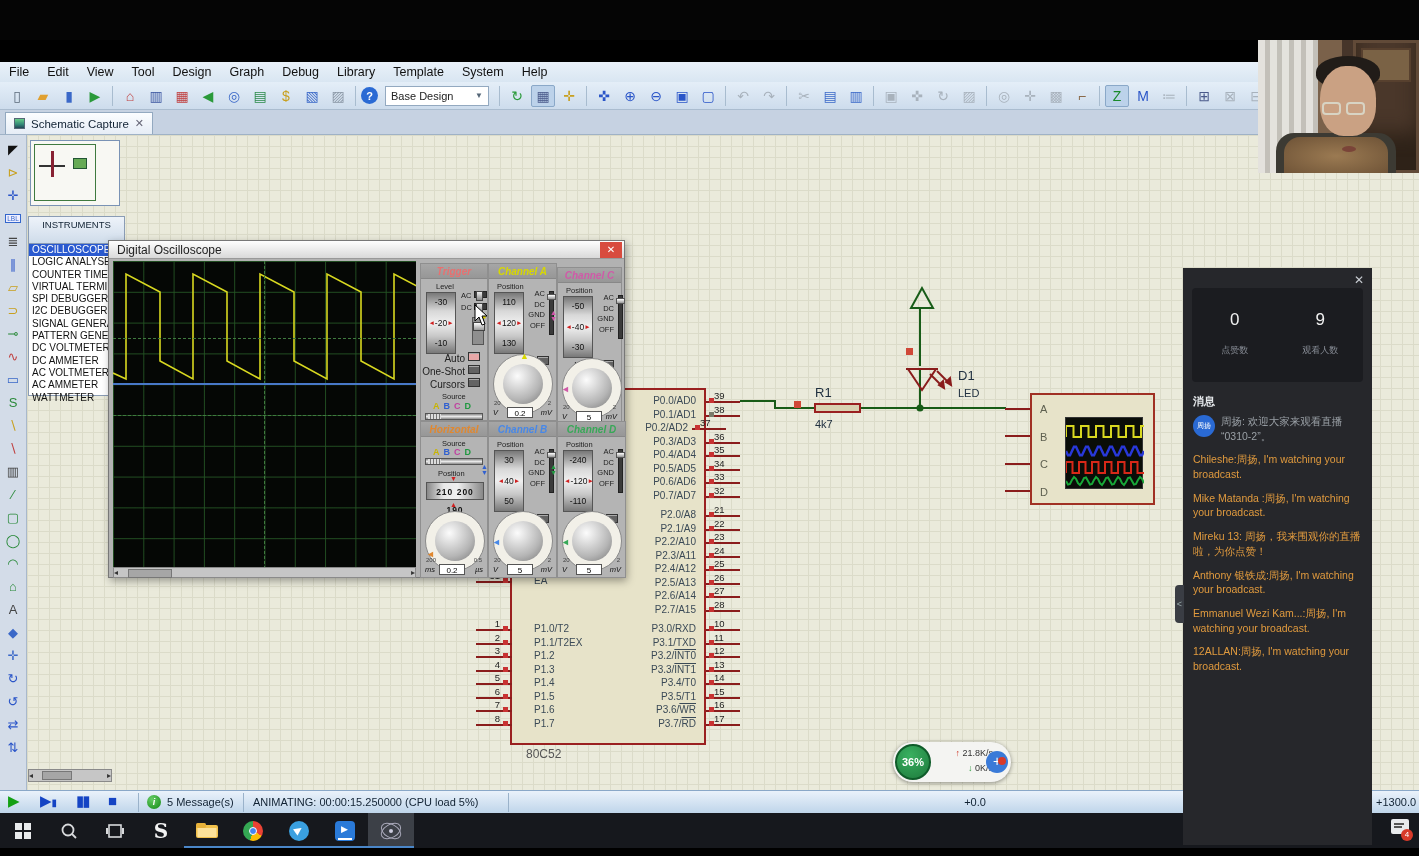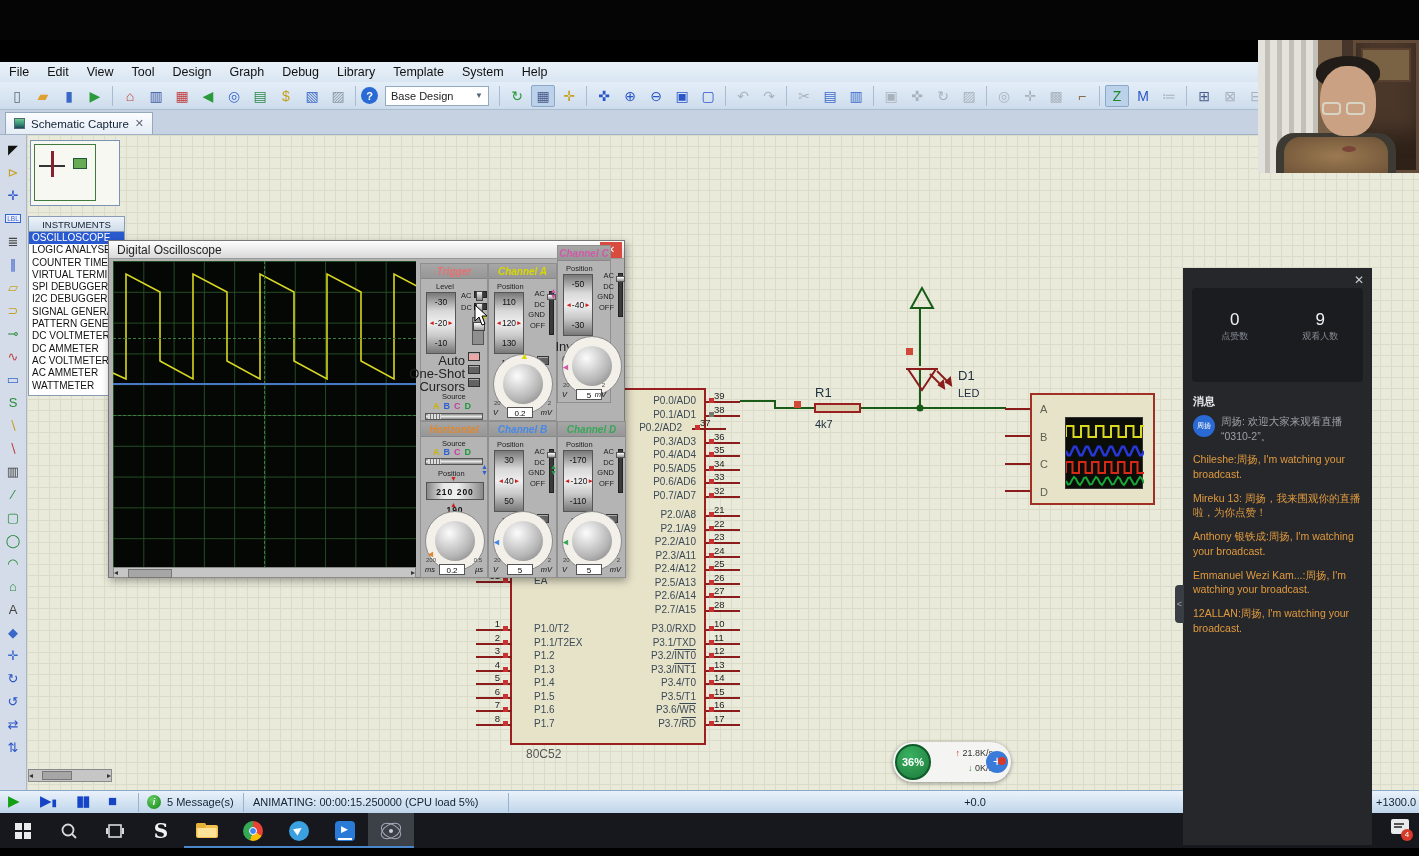--- a/index.html
+++ b/index.html
@@ -26,21 +26,21 @@
 .mbtn{width:23px;height:23px;display:flex;align-items:center;justify-content:center;font-size:13px}
 .mbtn .sm{font-size:6.5px;border:1px solid #36c;color:#36c;padding:0 1px;background:#eef}
 #canvas{left:27px;top:135px;width:1392px;height:655px;background-color:#eaeadb;background-image:linear-gradient(#dbdbc9 1px,transparent 1px),linear-gradient(90deg,#dbdbc9 1px,transparent 1px);background-size:11px 11px}
 
 #preview{left:30px;top:140px;width:90px;height:66px;background:#f8f8f3;border:1px solid #7a93b5}
 #preview .gb{position:absolute;left:3px;top:3px;width:62px;height:57px;border:1px solid #3f7a3f}
 #preview .w1{position:absolute;left:8px;top:24px;width:26px;height:2px;background:#333}
 #preview .v1{position:absolute;left:20px;top:10px;width:3px;height:26px;background:#823}
 #preview .g1{position:absolute;left:42px;top:17px;width:14px;height:11px;background:#6a5;border:1px solid #253}
 #instr{left:28px;top:216px;width:97px;height:180px;background:#fff;border:1px solid #8a9cb5}
-#instr-h{height:15px;background:linear-gradient(#eef3fa,#cfdcea);border-bottom:1px solid #8a9cb5;font-size:9.5px;color:#123;text-align:center;line-height:15px}
+#instr-h{height:27px;background:linear-gradient(#eef3fa,#cfdcea);border-bottom:1px solid #8a9cb5;font-size:9.5px;color:#123;text-align:center;line-height:15px}
 .inst{font-size:10px;color:#111;height:12.3px;line-height:12.3px;padding-left:3px;white-space:nowrap;overflow:hidden}
 .inst.sel{background:#2a5ad0;color:#fff}
 
 #chip{left:510px;top:388px;width:196px;height:357px;border:2px solid #9a2020;background:#e7e3c9}
 .plab{font-size:10px;color:#3b4a57;white-space:nowrap}
 .plab .ov{text-decoration:overline}
 .pnum{position:absolute;font-size:9.5px;color:#222}
 .stub{position:absolute;height:2px;background:#8a1c1c}
 .psq{position:absolute;width:5px;height:5px;background:#c83232}
 #chip-name{left:526px;top:747px;font-size:12px;color:#555}
@@ -64,21 +64,21 @@
 .oph{height:15px;background:linear-gradient(#a6a6a6,#979797);border-bottom:1px solid #888;text-align:center;font-size:10px;font-weight:bold;font-style:italic;line-height:15px}
 .olb{position:absolute;font-size:7.5px;color:#222}
 .sldrwrap{position:absolute}
 .sldr{width:30px;height:62px;border:1px solid #555;background:linear-gradient(180deg,#787878,#d8d8d8 30%,#efefef 50%,#c8c8c8 72%,#787878);display:flex;flex-direction:column;justify-content:space-around;text-align:center}
 .sv{font-size:8.5px;font-weight:normal;color:#111;line-height:9px}
 .sv i{font-style:normal;color:#d02020;font-size:6.5px;vertical-align:1px}
 .swc{position:absolute;left:34px;top:25px;width:22px;text-align:right}
 .swc span{display:block;font-size:7.5px;color:#222;height:10.5px}
 .swt{position:absolute;left:60px;top:27px;width:5px;height:44px;background:#3a3a3a;border:1px solid #222}
 .swk{position:absolute;left:-3px;top:2px;width:9px;height:6px;background:linear-gradient(#fff,#999);border:1px solid #555}
-.exl{position:absolute;right:22px;font-size:13px;color:#222;white-space:nowrap}
+.exl{position:absolute;right:22px;font-size:10px;color:#222;white-space:nowrap}
 .exb{position:absolute;right:7px;width:12px;height:9px;background:#636363;border:1px solid #333;box-shadow:inset 0 1px 0 #aaa}
 .exb.pk{background:#e8a8a8}
 .knob{position:absolute;width:60px;height:60px;border-radius:50%;background:#f2f0e8;border:1px solid #8a8a8a}
 .kin{position:absolute;left:9px;top:9px;width:40px;height:40px;border-radius:50%;background:radial-gradient(circle at 36% 30%,#fcfcfc,#b5b5b5 62%,#777)}
 .kp{position:absolute;font-size:9px}
 .vbox{position:absolute;left:18px;bottom:2px;width:26px;height:11px;background:#fff;border:1px solid #555;font-size:8px;text-align:center;line-height:11px}
 .runit{position:absolute;font-size:7.5px;color:#111;font-style:italic}
 .rsm{position:absolute;font-size:6px;color:#444}
 .tgl{position:absolute;width:13px;height:7px;background:#3a3a3a;border:1px solid #222}
 .tgl:after{content:"";position:absolute;left:1px;top:-1px;width:5px;height:8px;background:linear-gradient(#eee,#888);border:1px solid #444}
@@ -101,21 +101,21 @@
 .tcell{width:46px;height:35px;display:flex;align-items:center;justify-content:center;position:relative}
 .tcell.hl{background:#3c4047}
 .trun:after{content:"";position:absolute;left:0;bottom:0;width:100%;height:2px;background:#4a86c8}
 #black-bottom{left:0;top:848px;width:1419px;height:8px;background:#000}
 
 #chat{left:1183px;top:268px;width:189px;height:577px;background:#26272b;color:#ddd;overflow:hidden}
 #chat-x{position:absolute;right:8px;top:5px;color:#c8ccd2;font-size:12px}
 #chat-stats{position:absolute;left:9px;top:20px;width:171px;height:94px;background:#1b1c20;border-radius:4px;display:flex}
 .cst{flex:1;text-align:center}
 .cst .n{margin-top:22px;font-size:17px;color:#f0f0f0}
-.cst .l{font-size:9px;color:#8a8f98}
+.cst .l{margin-top:14px;font-size:9px;color:#8a8f98}
 #chat-msglbl{position:absolute;left:10px;top:126px;font-size:11px;font-weight:bold;color:#e4e7ea}
 #chat-list{position:absolute;left:10px;top:146px;width:170px}
 .cmsg{font-size:10.5px;line-height:1.4;color:#e09a3e;margin-bottom:9px;word-wrap:break-word}
 .cmsg.ann{color:#9aa0a6;padding-left:28px;position:relative;min-height:24px}
 .cmsg.ann .av{position:absolute;left:0;top:1px;width:22px;height:22px;border-radius:50%;background:#2a6ad4;color:#fff;font-size:7px;text-align:center;line-height:22px}
 #chat-handle{left:1175px;top:585px;width:9px;height:38px;background:#3a3d44;border-radius:4px 0 0 4px;color:#9aa;font-size:9px;text-align:center;line-height:38px}
 
 #webcam{left:1258px;top:40px;width:161px;height:133px;background:linear-gradient(90deg,#d6d3cd 0 36%,#7a614a 36% 52%,#46352a 52% 100%);overflow:hidden}
 #webcam .curtain{position:absolute;left:0;top:0;width:60px;height:133px;background:repeating-linear-gradient(90deg,#e4e2dd 0 7px,#c3c0b9 7px 12px)}
 #webcam .cab{position:absolute;right:0;top:0;width:66px;height:133px;background:#4a372a;box-shadow:inset 0 0 0 3px #614a38,inset 0 -40px 20px #2e2218}
@@ -284,21 +284,21 @@
       <line x1="1005" y1="464" x2="1030" y2="464"></line>
       <line x1="1005" y1="491" x2="1030" y2="491"></line>
     </g>
     <rect x="794" y="401" width="7" height="7" fill="#d04838"></rect>
     <rect x="906" y="348" width="7" height="7" fill="#d04838"></rect>
   </svg>
 
   <div class="abs" id="chip">
       <span class="plab abs" style="right:8px;top:5px">P0.0/AD0</span>
       <span class="plab abs" style="right:8px;top:18.5px">P0.1/AD1</span>
-      <span class="plab abs" style="right:22px;top:32px">P0.2/AD2</span>
+      <span class="plab abs" style="right:16px;top:32px">P0.2/AD2</span>
       <span class="plab abs" style="right:8px;top:45.5px">P0.3/AD3</span>
       <span class="plab abs" style="right:8px;top:59px">P0.4/AD4</span>
       <span class="plab abs" style="right:8px;top:72.5px">P0.5/AD5</span>
       <span class="plab abs" style="right:8px;top:86px">P0.6/AD6</span>
       <span class="plab abs" style="right:8px;top:99.5px">P0.7/AD7</span>
       <span class="plab abs" style="right:8px;top:119px">P2.0/A8</span>
       <span class="plab abs" style="right:8px;top:132.5px">P2.1/A9</span>
       <span class="plab abs" style="right:8px;top:146px">P2.2/A10</span>
       <span class="plab abs" style="right:8px;top:159.5px">P2.3/A11</span>
       <span class="plab abs" style="right:8px;top:173px">P2.4/A12</span>
@@ -607,21 +607,21 @@
             <div class="kin"></div>
             <span class="kp" style="left:26px;top:-4px;color:#d8d800">▲</span>
           </div>
           <span class="runit" style="left:4px;bottom:3px">V</span>
           <span class="rsm" style="left:5px;bottom:14px">20</span>
           <div class="vbox">0.2</div>
           <span class="runit" style="right:4px;bottom:3px">mV</span>
           <span class="rsm" style="right:5px;bottom:14px">2</span>
           <span class="cmk" style="color:#d8c800;left:-7px;top:50px">●</span>
         </div>
-        <div class="opan abs" style="left:448px;top:4px;width:54px;height:158px">
+        <div class="opan abs" style="left:448px;top:26px;width:65px;height:158px">
   <div class="oph"><span style="color:#d05aa8">Channel C</span></div>
   <span class="olb" style="left:8px;top:18px">Position</span>
   <div class="sldrwrap" style="left:5px;top:28px">
             <div class="sldr">
               <span class="sv">-50</span>
               <span class="sv"><i>◄</i>-40<i>►</i></span>
               <span class="sv">-30</span>
             </div>
           </div>
   <div class="swc">
@@ -699,21 +699,21 @@
           <div class="vbox">5</div>
           <span class="runit" style="right:4px;bottom:3px">mV</span>
           <span class="rsm" style="right:5px;bottom:14px">2</span>
           <span class="cmk" style="color:#3060d0;left:-8px;top:42px">▲<br>▼</span>
         </div>
         <div class="opan abs" style="left:448px;top:180px;width:69px;height:157px">
   <div class="oph"><span style="color:#38a858">Channel D</span></div>
   <span class="olb" style="left:8px;top:18px">Position</span>
   <div class="sldrwrap" style="left:5px;top:28px">
             <div class="sldr">
-              <span class="sv">-170</span>
+              <span class="sv">-240</span>
               <span class="sv"><i>◄</i>-120<i>►</i></span>
               <span class="sv">-110</span>
             </div>
           </div>
   <div class="swc">
             <span>AC</span>
             <span>DC</span>
             <span>GND</span>
             <span>OFF</span>
           </div>
@@ -836,20 +836,21 @@
         </div>
       <div class="cst">
           <div class="n">9</div>
           <div class="l">观看人数</div>
         </div>
     </div>
     <div id="chat-msglbl">消息</div>
     <div id="chat-list">
         <div class="cmsg ann"><span class="av">周扬</span>周扬: 欢迎大家来观看直播 “0310-2”。</div>
         <div class="cmsg">Chileshe:周扬, I'm watching your broadcast.</div>
+        <div class="cmsg">Mike Matanda :周扬, I'm watching your broadcast.</div>
         <div class="cmsg">Mireku 13: 周扬，我来围观你的直播啦，为你点赞！</div>
         <div class="cmsg">Anthony 银铁成:周扬, I'm watching your broadcast.</div>
         <div class="cmsg">Emmanuel Wezi Kam...:周扬, I'm watching your broadcast.</div>
         <div class="cmsg">12ALLAN:周扬, I'm watching your broadcast.</div>
       </div>
   </div>
   <div class="abs" id="chat-handle">&lt;</div>
 
   <div class="abs" id="webcam">
     <div class="curtain"></div>

